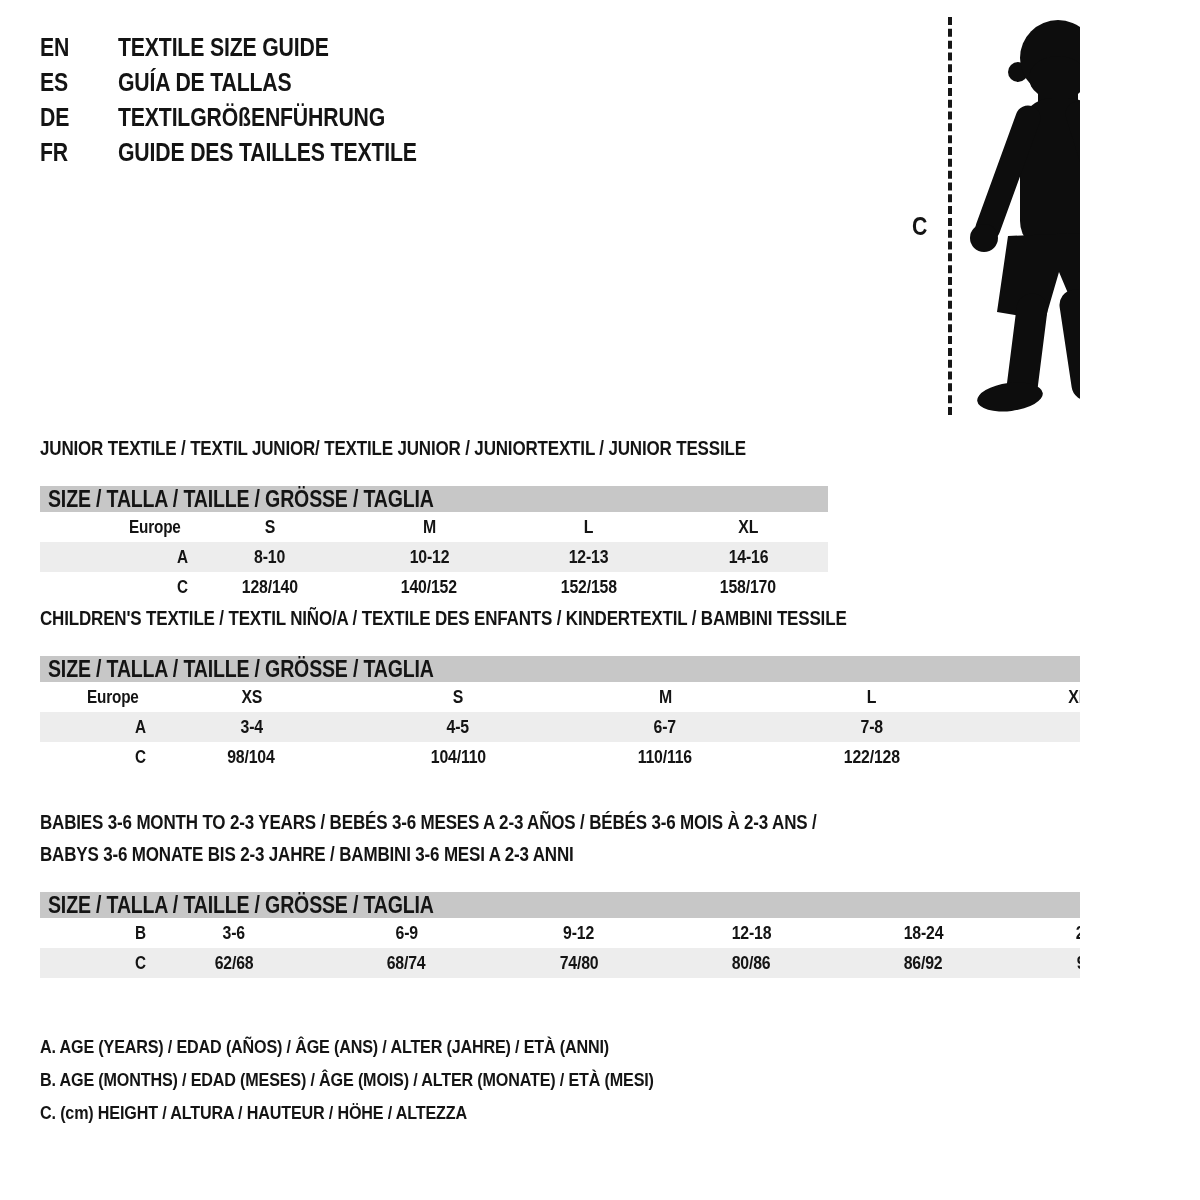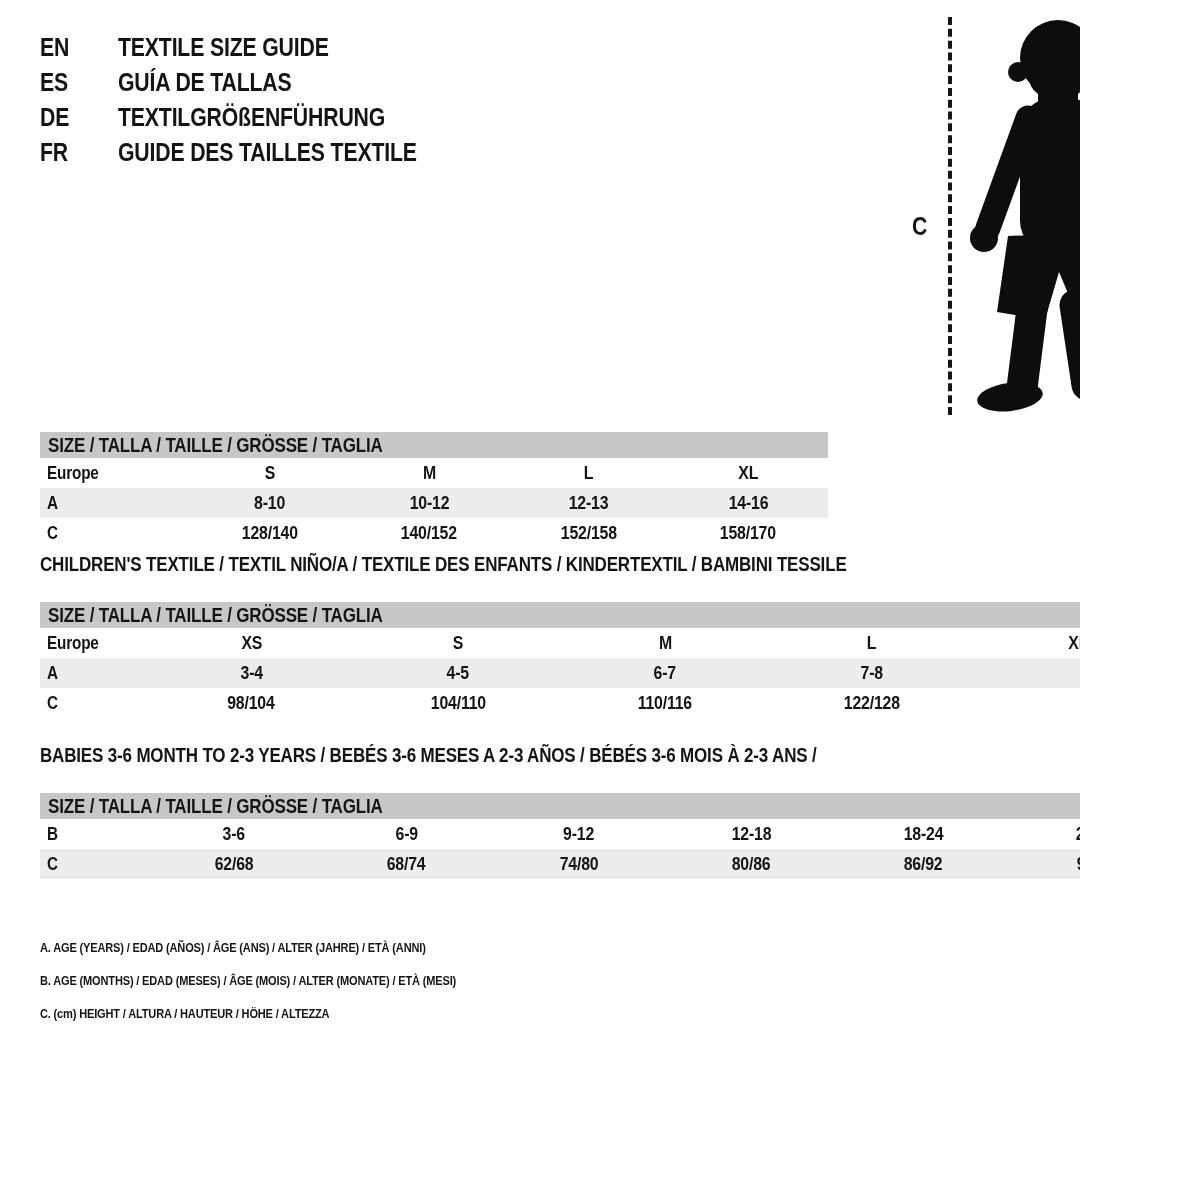--- a/index.html
+++ b/index.html
@@ -34,44 +34,44 @@
     height: 398px; width: 0;
     border-left: 4px dashed #161616;
   }
   .measure-label { position: absolute; left: 912px; top: 212px; font-size: 25px; }
   .toddler-svg { position: absolute; left: 966px; top: 14px; width: 172px; height: 402px; }
 
   
   .content { position: absolute; left: 40px; top: 432px; width: 1142px; }
   .sec { margin: 0; }
   .sec + .sec { }
-  .sec.babies { margin-top: 21px; }
+  .sec.babies { margin-top: 34px; }
   .sec-heading { margin-bottom: 22px; }
   .sec-heading .hline { line-height: 32px; font-size: 20px; }
 
   .stable { width: 100%; }
   .stable.w-junior { width: 788px; }
   .size-bar {
     height: 26px; line-height: 26px;
     background: var(--size-bar-bg);
     padding-left: 8px;
-    font-size: 20px;
+    font-size: 23px;
   }
   .rows { width: 100%; }
   .trow { display: grid; height: 30px; line-height: 30px; font-size: 18px; align-items: center; }
   .rows.cols-4 .trow { grid-template-columns: 150px repeat(4, 1fr); }
   .rows.cols-5 .trow { grid-template-columns: 108px repeat(5, 1fr); }
   .rows.cols-6 .trow { grid-template-columns: 108px repeat(6, 1fr); }
   .trow.shaded { background: var(--shaded-row-bg); }
-  .cell.lab { text-align: left; padding-left: 7px; }
+  .cell.lab { text-align: right; padding-left: 7px; }
   .cell.val { text-align: center; }
 
   
   .legend { margin-top: 52px; }
-  .legend .lline { margin: 0; line-height: 33px; font-size: 13px; }
+  .legend .lline { margin: 0; line-height: 33px; font-size: 19px; }
 </style>
 </head>
 <body>
 
 <div class="page">
 
   <div class="title-block">
       <div class="title-row">
         <span class="lang"><span class="cond">EN</span></span>
         <span class="cond">TEXTILE SIZE GUIDE</span>
@@ -118,20 +118,23 @@
       <path d="M109,291 L121,371" stroke="#0d0d0d" stroke-width="31" stroke-linecap="round" fill="none"></path>
 
       <ellipse cx="44" cy="383" rx="33" ry="14" transform="rotate(-7 44 383)"></ellipse>
       <ellipse cx="140" cy="388" rx="26" ry="12" transform="rotate(5 140 388)"></ellipse>
     </g>
   </svg>
 
   <div class="content">
 
     <section class="sec">
+      <div class="sec-heading">
+          <div class="hline"><span class="cond">JUNIOR TEXTILE / TEXTIL JUNIOR/ TEXTILE JUNIOR / JUNIORTEXTIL / JUNIOR TESSILE</span></div>
+        </div>
       <div class="stable w-junior">
         <div class="size-bar"><span class="cond">SIZE / TALLA / TAILLE / GRÖSSE / TAGLIA</span></div>
         <div class="rows cols-4">
             <div class="trow">
               <div class="cell lab"><span class="cond">Europe</span></div>
               <div class="cell val"><span class="condc">S</span></div>
               <div class="cell val"><span class="condc">M</span></div>
               <div class="cell val"><span class="condc">L</span></div>
               <div class="cell val"><span class="condc">XL</span></div>
             </div>
@@ -182,20 +185,21 @@
               <div class="cell val"><span class="condc">110/116</span></div>
               <div class="cell val"><span class="condc">122/128</span></div>
             </div>
           </div>
       </div>
     </section>
 
     <section class="sec babies">
       <div class="sec-heading">
           <div class="hline"><span class="cond">BABIES 3-6 MONTH TO 2-3 YEARS / BEBÉS 3-6 MESES A 2-3 AÑOS / BÉBÉS 3-6 MOIS À 2-3 ANS /</span></div>
+          <div class="hline"><span class="cond">BABYS 3-6 MONATE BIS 2-3 JAHRE / BAMBINI 3-6 MESI A 2-3 ANNI</span></div>
         </div>
       <div class="stable">
         <div class="size-bar"><span class="cond">SIZE / TALLA / TAILLE / GRÖSSE / TAGLIA</span></div>
         <div class="rows cols-6">
             <div class="trow">
               <div class="cell lab"><span class="cond">B</span></div>
               <div class="cell val"><span class="condc">3-6</span></div>
               <div class="cell val"><span class="condc">6-9</span></div>
               <div class="cell val"><span class="condc">9-12</span></div>
               <div class="cell val"><span class="condc">12-18</span></div>

